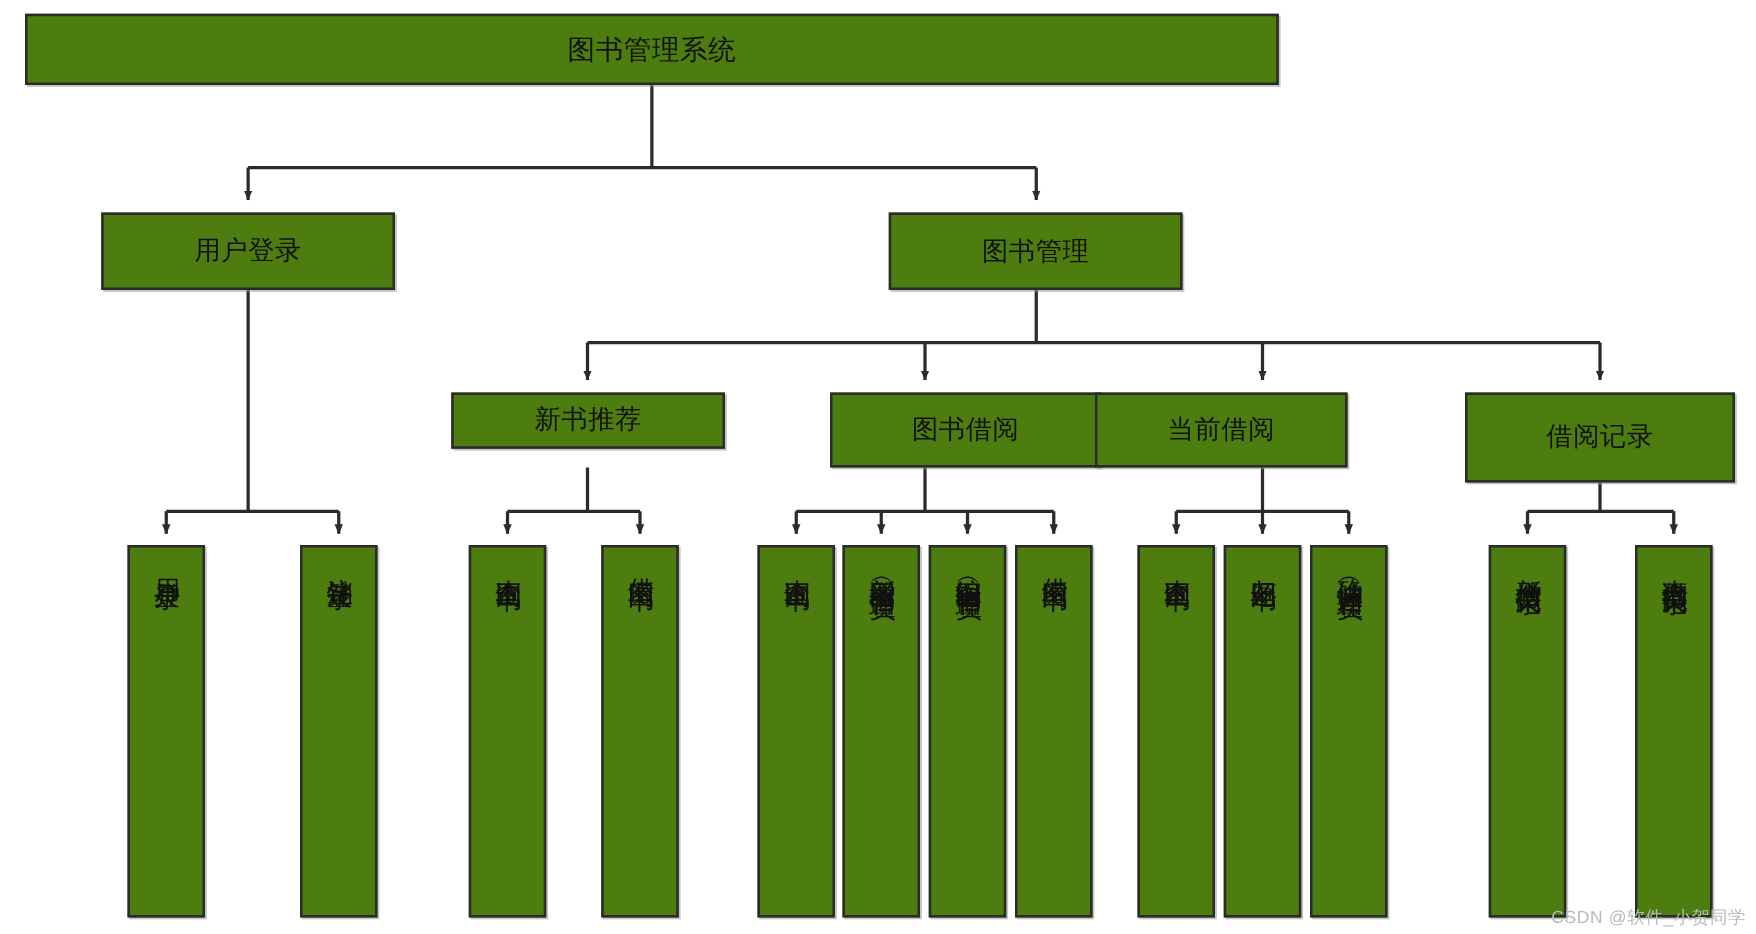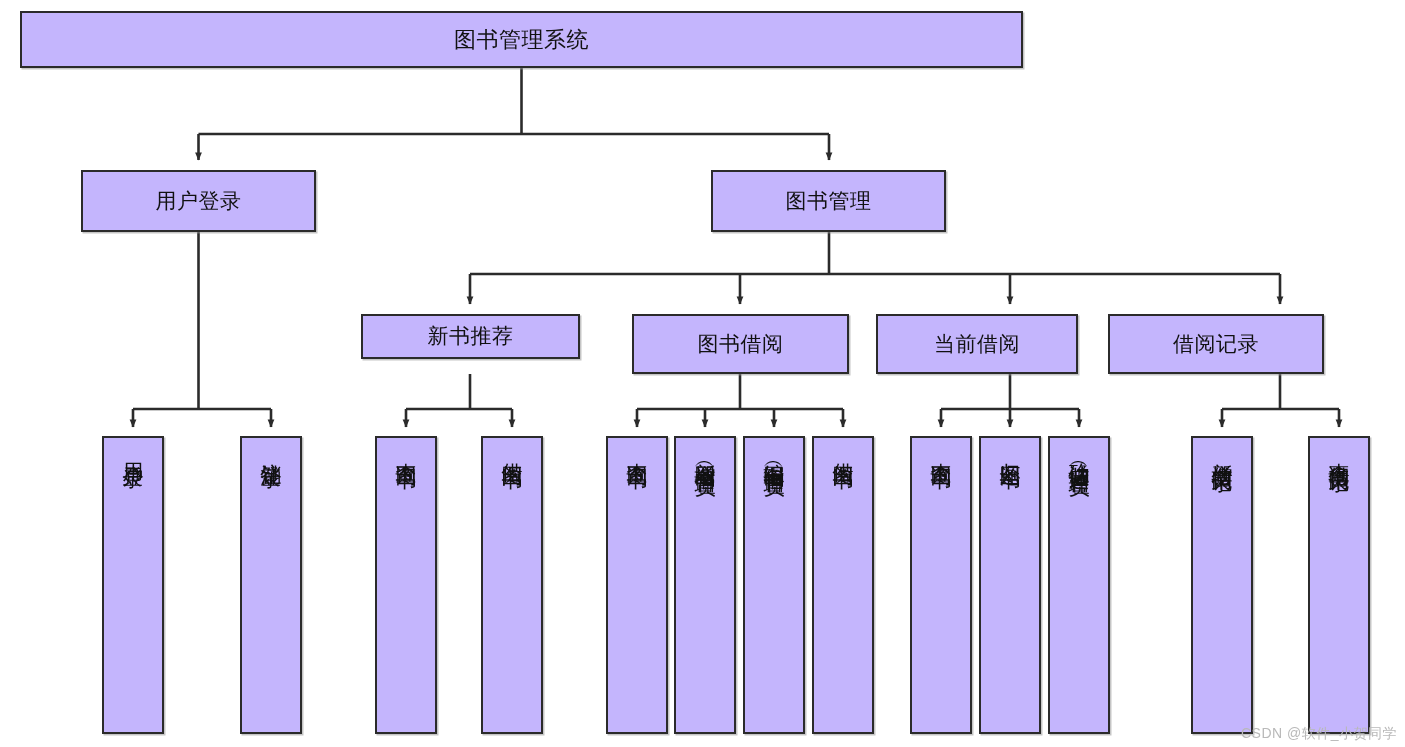--- a/index.html
+++ b/index.html
@@ -19,21 +19,21 @@
   #wires{
     position:absolute;
     left:0; top:0;
     width:1405px; height:747px;
     pointer-events:none;
   }
   
   .node{
     position:absolute;
     box-sizing:border-box;
-    background:#c4b5fd;
+    background:#4d7c0f;
     border:2px solid #2b2b2b;
     box-shadow:1.5px 1.5px 0 0 rgba(150,150,150,0.55);
     display:flex;
     align-items:center;
     justify-content:center;
     text-align:right;
   }
   .node .label{
     font-size:21px;
     line-height:1.25;
@@ -137,29 +137,29 @@
   </div>
 
   <div class="node mid" style="left:711px; top:170px; width:235px; height:62px;font-family:Liberation Serif, serif;">
     <span class="label">图书管理</span>
   </div>
 
   <div class="node group" style="left:361px; top:314px; width:219px; height:45px;">
     <span class="label">新书推荐</span>
   </div>
 
-  <div class="node group" style="left:632px; top:314px; width:217px; height:60px;">
+  <div class="node group" style="left:664px; top:314px; width:217px; height:60px;">
     <span class="label">图书借阅</span>
   </div>
 
   <div class="node group" style="left:876px; top:314px; width:202px; height:60px;">
     <span class="label">当前借阅</span>
   </div>
 
-  <div class="node group" style="left:1108px; top:314px; width:216px; height:60px;">
+  <div class="node group" style="left:1172px; top:314px; width:216px; height:72px;">
     <span class="label">借阅记录</span>
   </div>
 
   <div class="node leaf" style="left:102px; top:436px; width:62px; height:298px;">
     <span class="label">用户登录</span>
   </div>
   <div class="node leaf" style="left:240px; top:436px; width:62px; height:298px;">
     <span class="label">注销登录</span>
   </div>
 

